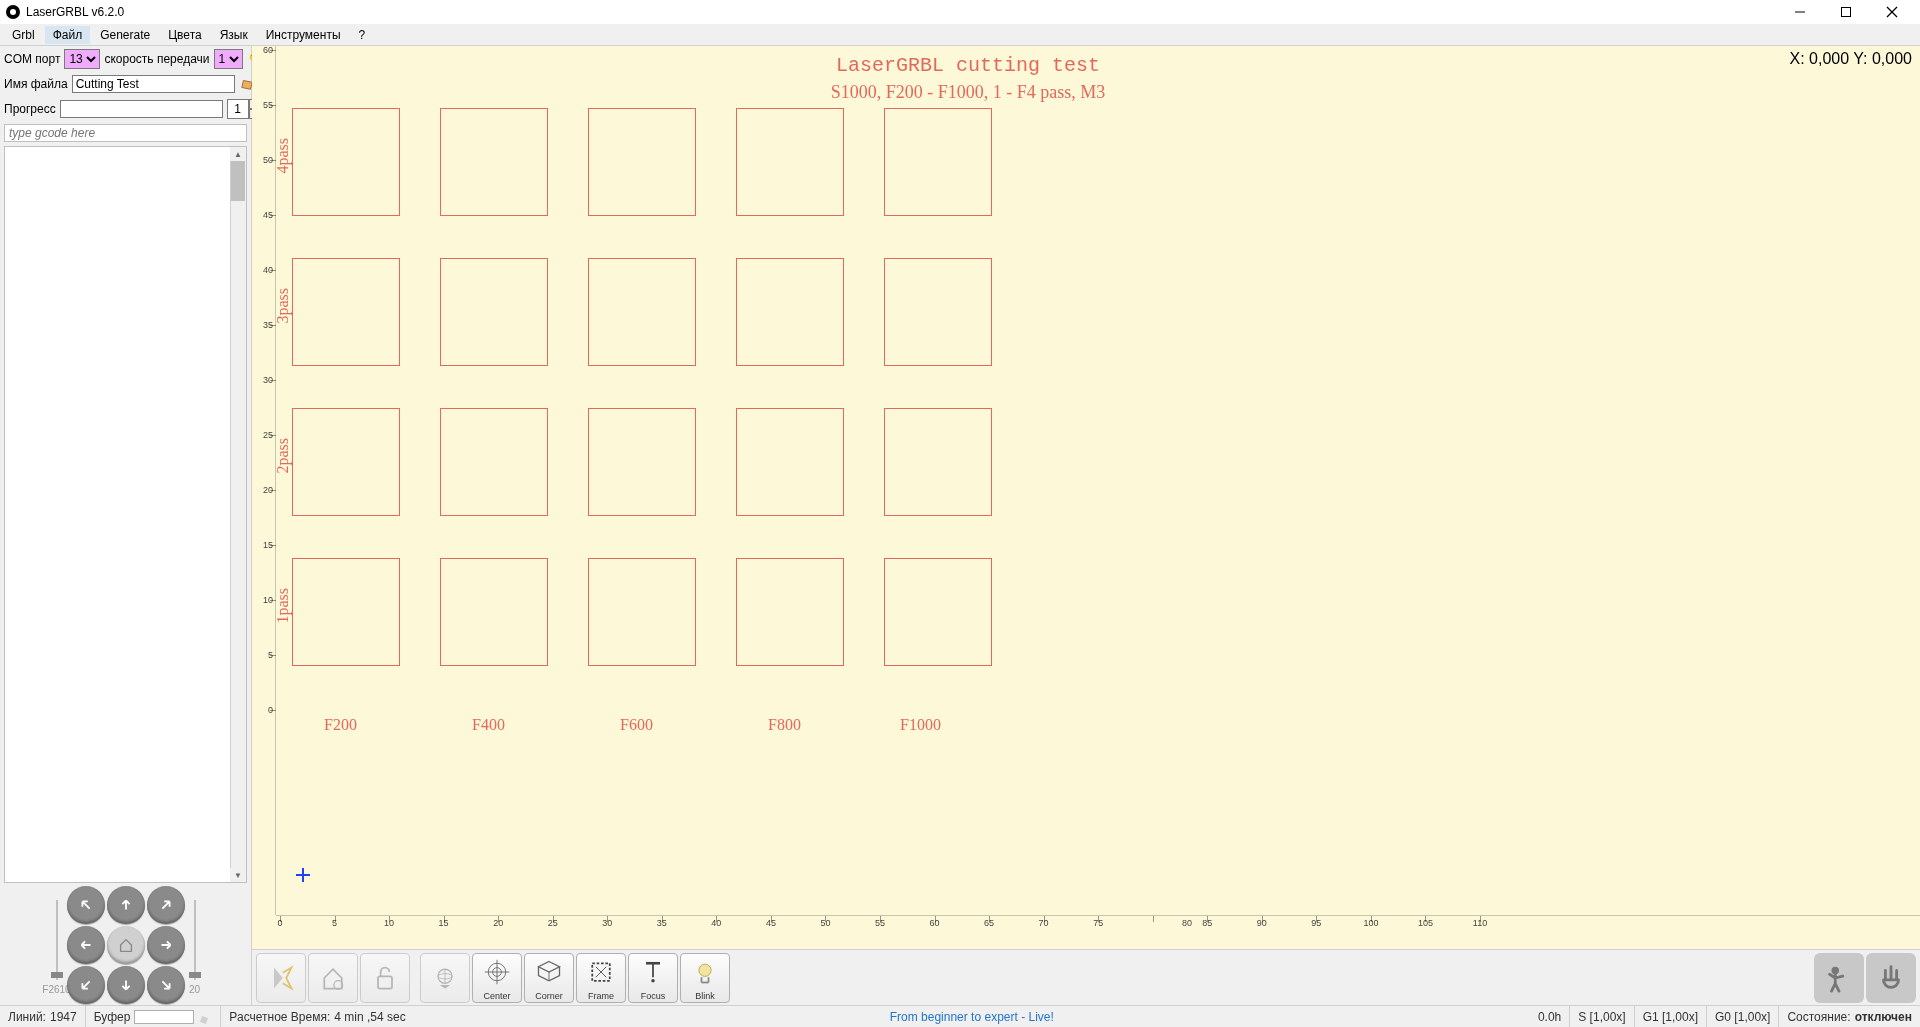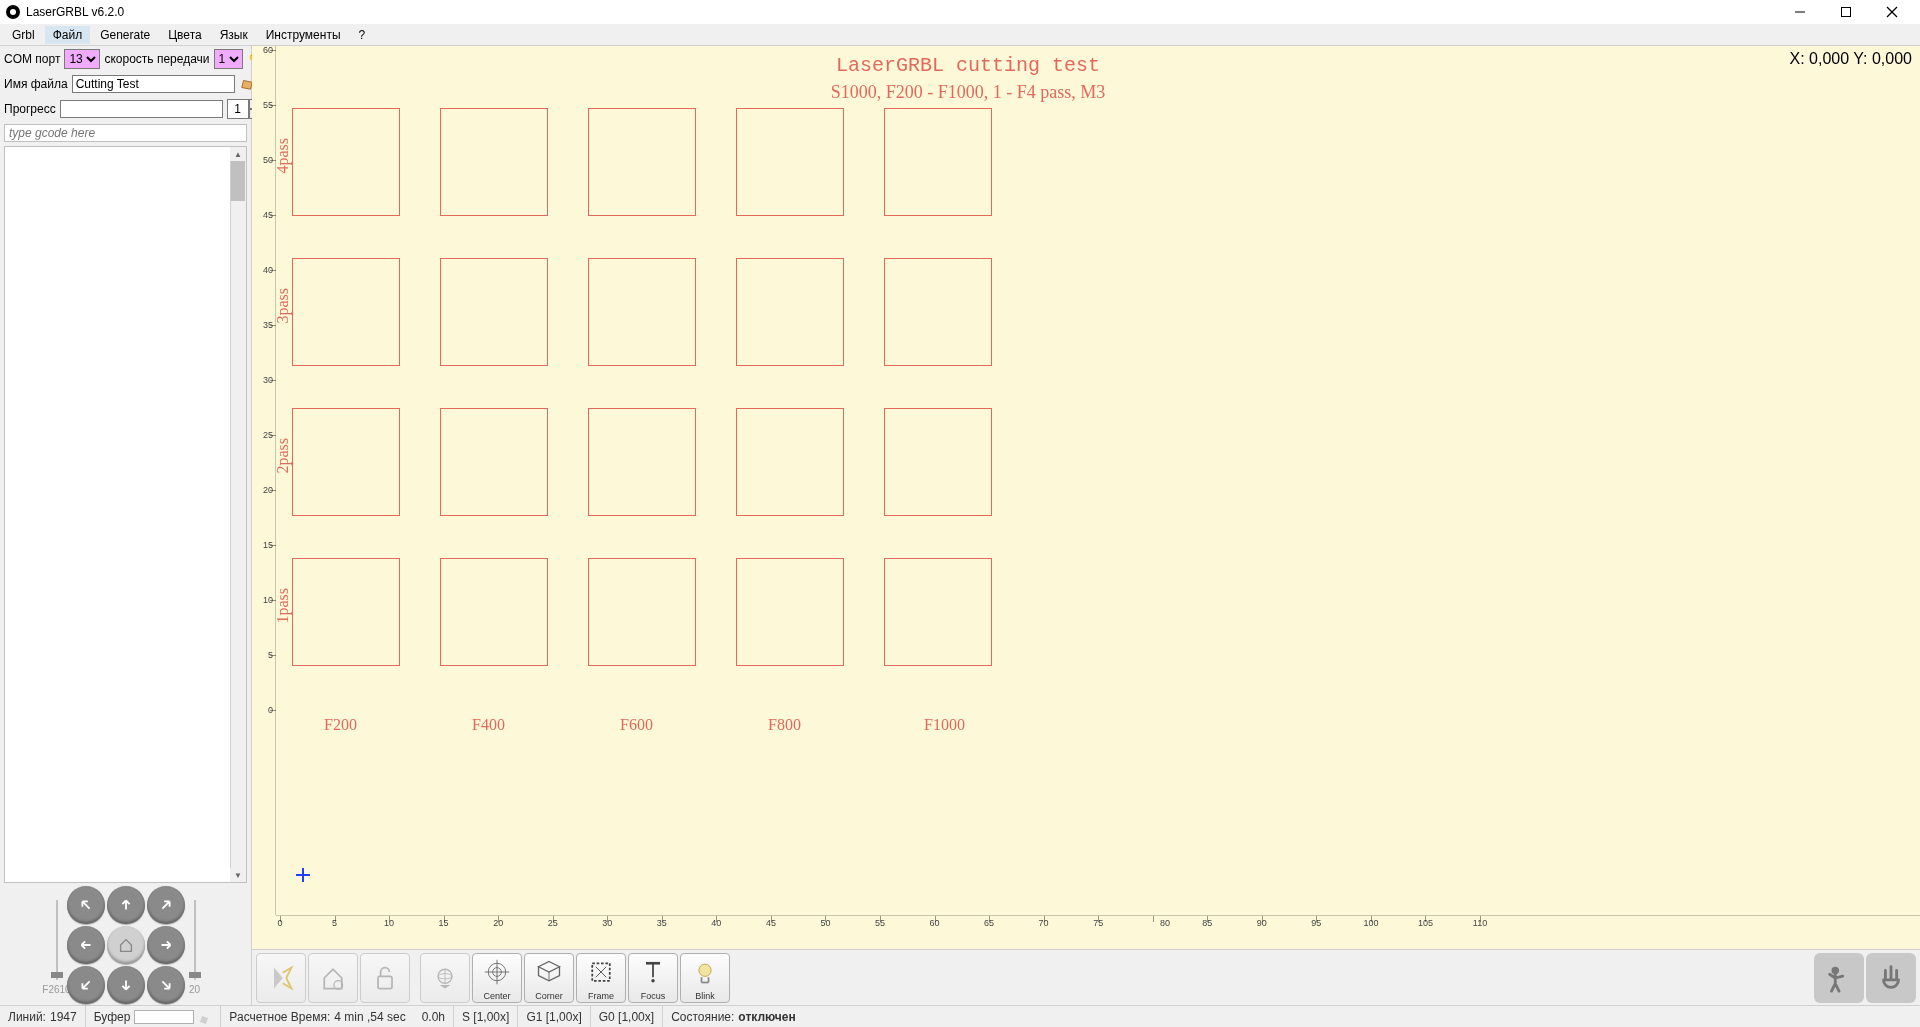--- a/index.html
+++ b/index.html
@@ -293,21 +293,21 @@
           <div class="lbl" style="left: 604px;">55</div>
           <div class="tick" style="left: 604px; height: 6px;"></div>
           <div class="lbl" style="left: 658.545px;">60</div>
           <div class="tick" style="left: 658.545px; height: 6px;"></div>
           <div class="lbl" style="left: 713.091px;">65</div>
           <div class="tick" style="left: 713.091px; height: 6px;"></div>
           <div class="lbl" style="left: 767.636px;">70</div>
           <div class="tick" style="left: 767.636px; height: 6px;"></div>
           <div class="lbl" style="left: 822.182px;">75</div>
           <div class="tick" style="left: 822.182px; height: 6px;"></div>
-          <div class="lbl" style="left: 889px;">80</div>
+          <div class="lbl" style="left: 911px;">80</div>
           <div class="tick" style="left: 876.727px; height: 6px;"></div>
           <div class="lbl" style="left: 931.273px;">85</div>
           <div class="tick" style="left: 931.273px; height: 6px;"></div>
           <div class="lbl" style="left: 985.818px;">90</div>
           <div class="tick" style="left: 985.818px; height: 6px;"></div>
           <div class="lbl" style="left: 1040.36px;">95</div>
           <div class="tick" style="left: 1040.36px; height: 6px;"></div>
           <div class="lbl" style="left: 1094.91px;">100</div>
           <div class="tick" style="left: 1094.91px; height: 6px;"></div>
           <div class="lbl" style="left: 1149.45px;">105</div>
@@ -348,21 +348,21 @@
               <div class="sq"></div>
               <div class="sq"></div>
               <div class="sq"></div>
               <div class="sq"></div>
             </div>
             <div class="passlbl" style="left: -18px; top: 480px;">1pass</div>
             <div class="flbl" style="left: 32px; top: 608px;">F200</div>
             <div class="flbl" style="left: 180px; top: 608px;">F400</div>
             <div class="flbl" style="left: 328px; top: 608px;">F600</div>
             <div class="flbl" style="left: 476px; top: 608px;">F800</div>
-            <div class="flbl" style="left: 632px; top: 608px;">F1000</div>
+            <div class="flbl" style="left: 608px; top: 608px;">F1000</div>
           </div>
         <div class="origin-cross">
           <svg viewBox="0 0 14 14">
               <line x1="0" y1="7" x2="14" y2="7" stroke="#2040ff" stroke-width="2"></line>
               <line x1="7" y1="0" x2="7" y2="14" stroke="#2040ff" stroke-width="2"></line>
             </svg>
         </div>
       </div>
     </div>
     <div class="toolbar-bottom">
@@ -477,20 +477,23 @@
     <span>Буфер</span>
     <div class="progcell"></div>
     <svg class="sbicon" viewBox="0 0 14 14">
         <path d="M2 12 L4 6 L10 8 L8 14 Z" fill="#bbb"></path>
       </svg>
   </div>
   <div class="sbcell" style="border:none;">
     <span>Расчетное Время:</span>
     <span>4 min ,54 sec</span>
   </div>
+  <div class="sbspacer" style="text-align:center;">
+    <span class="sblink">From beginner to expert - Live!</span>
+  </div>
   <div class="sbcell">
       <span>0.0h</span>
     </div>
   <div class="sbcell">
       <span>S [1,00x]</span>
     </div>
   <div class="sbcell">
       <span>G1 [1,00x]</span>
     </div>
   <div class="sbcell">

